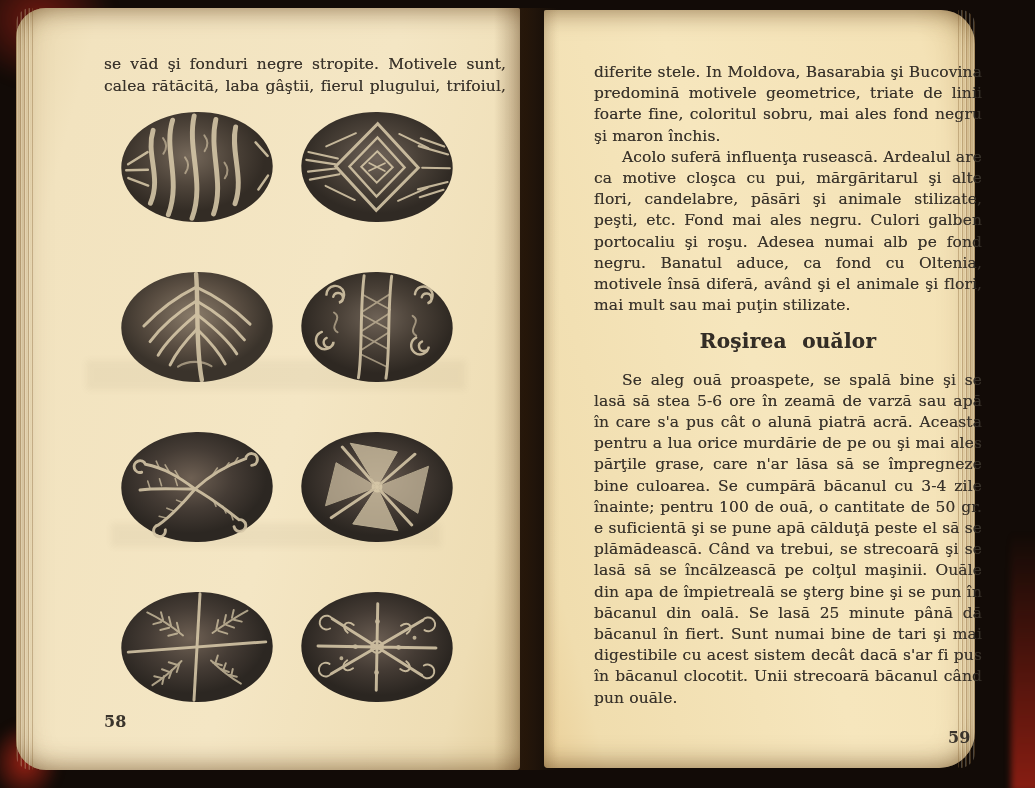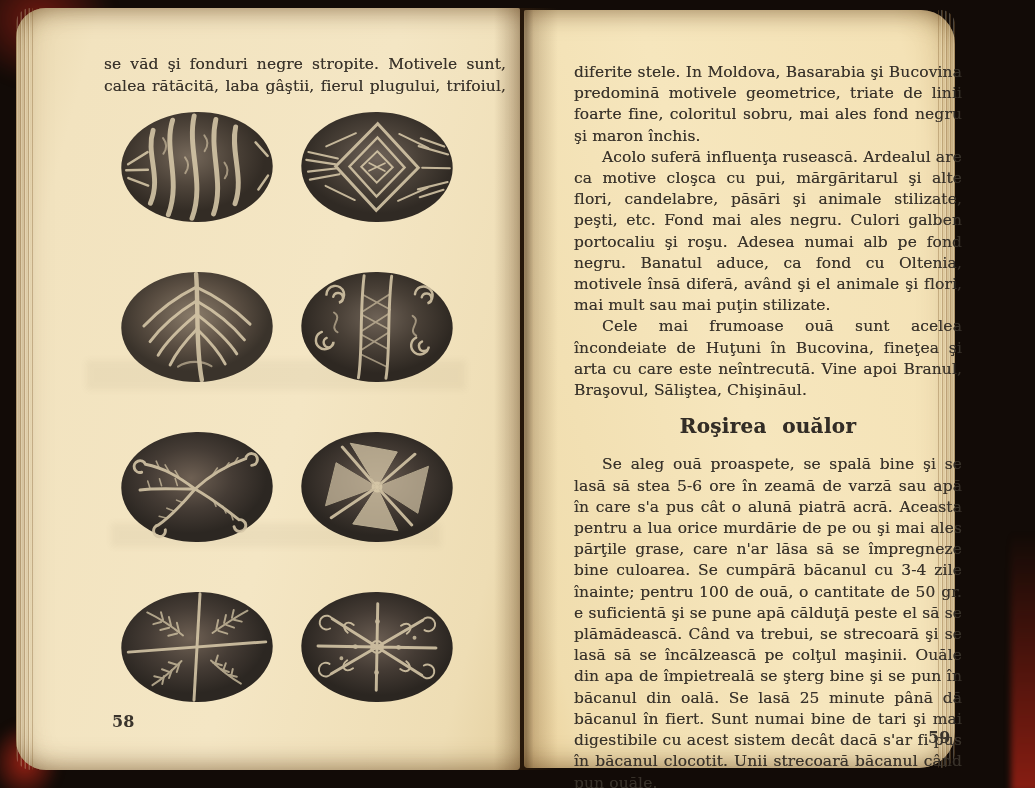--- a/index.html
+++ b/index.html
@@ -11,21 +11,21 @@
   .glow-bottomleft{position:absolute;left:-10px;bottom:-14px;width:70px;height:80px;
     background:radial-gradient(closest-side,rgba(168,36,22,.9),rgba(168,36,22,0));filter:blur(5px);z-index:0;}
   .glow-right{position:absolute;right:-6px;bottom:-4px;width:30px;height:260px;
     background:linear-gradient(to top,rgba(150,32,20,.9),rgba(150,32,20,0));filter:blur(3px);z-index:0;}
   
   .page{position:absolute;z-index:1;}
   .page-left{left:16px;top:8px;width:504px;height:762px;border-radius:30px 2px 4px 30px;
     background:linear-gradient(105deg,#e9d7ae 0%,#f2e3bf 12%,#f4e6c4 55%,#eeddb4 88%,#e4cf9f 100%);
     box-shadow:inset 0 16px 26px -16px rgba(96,62,24,.6),inset 0 -18px 26px -16px rgba(96,62,24,.55),
                inset 18px 0 34px -20px rgba(96,62,24,.5);}
-  .page-right{left:524px;top:10px;width:431px;height:758px;border-radius:2px 34px 36px 4px;
+  .page-right{left:544px;top:10px;width:431px;height:758px;border-radius:2px 34px 36px 4px;
     background:linear-gradient(255deg,#e9d3a2 0%,#f4e2b6 10%,#f6e6bd 50%,#f0ddae 90%,#eacf98 100%);
     box-shadow:inset 0 16px 26px -16px rgba(96,62,24,.6),inset 0 -18px 26px -16px rgba(96,62,24,.55),
                inset -18px 0 34px -20px rgba(96,62,24,.5);}
   .edge-stack{position:absolute;top:0;bottom:0;width:17px;pointer-events:none;border-radius:inherit;}
   .page-left .edge-stack{left:0;
     background:repeating-linear-gradient(to right,rgba(138,104,58,.38) 0 1px,rgba(255,246,220,.25) 1px 2px,rgba(0,0,0,0) 2px 4px);}
   .page-right .edge-stack{right:0;
     background:repeating-linear-gradient(to left,rgba(138,104,58,.38) 0 1px,rgba(255,246,220,.25) 1px 2px,rgba(0,0,0,0) 2px 4px);}
   .gutter{position:absolute;left:494px;top:8px;width:64px;height:762px;z-index:3;pointer-events:none;
     background:linear-gradient(to right,rgba(86,54,22,0) 0%,rgba(86,54,22,.30) 38%,rgba(58,34,12,.48) 50%,rgba(86,54,22,.22) 62%,rgba(86,54,22,0) 100%);}
@@ -33,21 +33,21 @@
   .intro-lines{position:absolute;left:88px;top:46px;width:402px;font-size:15.5px;line-height:21.5px;
     color:#38322a;letter-spacing:.1px;text-shadow:0 0 .4px rgba(56,50,42,.6);}
   .intro-lines .line{text-align:justify;text-align-last:justify;}
   .body-text{position:absolute;left:50px;top:52px;width:388px;font-size:15.5px;line-height:21.2px;
     text-align:justify;color:#38322a;letter-spacing:.1px;text-shadow:0 0 .4px rgba(56,50,42,.6);}
   .body-text p{margin:0;text-indent:28px;}
   .body-text p.no-indent{text-indent:0;}
   .section-heading{text-align:center;font-size:20px;font-weight:bold;margin:15px 0 17px;
     word-spacing:8px;letter-spacing:.3px;text-indent:0;color:#332d26;}
   .page-num{position:absolute;font-size:16px;font-weight:bold;color:#3a342c;}
-  .page-num-left{left:96px;top:704px;}
+  .page-num-left{left:88px;top:704px;}
   .page-num-right{left:404px;top:718px;text-align:right;}
   
   .egg-grid{position:absolute;left:100px;top:100px;display:grid;
     grid-template-columns:162px 162px;column-gap:18px;row-gap:42px;}
   .egg{width:162px;height:118px;}
   .egg svg{width:100%;height:100%;display:block;}
   .egg:nth-child(odd) svg{transform:rotate(-1deg);}
   .egg:nth-child(even) svg{transform:rotate(1deg);}
   .pat{stroke:#d8c9a9;fill:none;stroke-width:3;stroke-linecap:round;opacity:.88;}
   
@@ -269,21 +269,20 @@
 
     <div class="page-num page-num-left">58</div>
   </div>
 
   <div class="page page-right">
     <div class="edge-stack"></div>
 
     <div class="body-text">
       <p class="no-indent">diferite stele. In Moldova, Basarabia şi Bucovina predomină motivele geometrice, triate de linii foarte fine, coloritul sobru, mai ales fond negru şi maron închis.</p>
       <p>Acolo suferă influenţa rusească. Ardealul are ca motive cloşca cu pui, mărgăritarul şi alte flori, candelabre, păsări şi animale stilizate, peşti, etc. Fond mai ales negru. Culori galben portocaliu şi roşu. Adesea numai alb pe fond negru. Banatul aduce, ca fond cu Oltenia, motivele însă diferă, având şi el animale şi flori, mai mult sau mai puţin stilizate.</p>
-      <p>Cele mai frumoase ouă sunt acelea încondeiate de Huţuni în Bucovina, fineţea şi arta cu care este neîntrecută. Vine apoi Branul, Braşovul, Săliştea, Chişinăul.</p>
       <h2 class="section-heading">Roşirea ouălor</h2>
       <p>Se aleg ouă proaspete, se spală bine şi se lasă să stea 5-6 ore în zeamă de varză sau apă în care s'a pus cât o alună piatră acră. Aceasta pentru a lua orice murdărie de pe ou şi mai ales părţile grase, care n'ar lăsa să se împregneze bine culoarea. Se cumpără băcanul cu 3-4 zile înainte; pentru 100 de ouă, o cantitate de 50 gr. e suficientă şi se pune apă călduţă peste el să se plămădească. Când va trebui, se strecoară şi se lasă să se încălzească pe colţul maşinii. Ouăle din apa de împietreală se şterg bine şi se pun în băcanul din oală. Se lasă 25 minute până dă băcanul în fiert. Sunt numai bine de tari şi mai digestibile cu acest sistem decât dacă s'ar fi pus în băcanul clocotit. Unii strecoară băcanul când pun ouăle.</p>
 
     </div>
 
     <div class="page-num page-num-right">59</div>
   </div>
 
   <div class="gutter"></div>
 </div>

